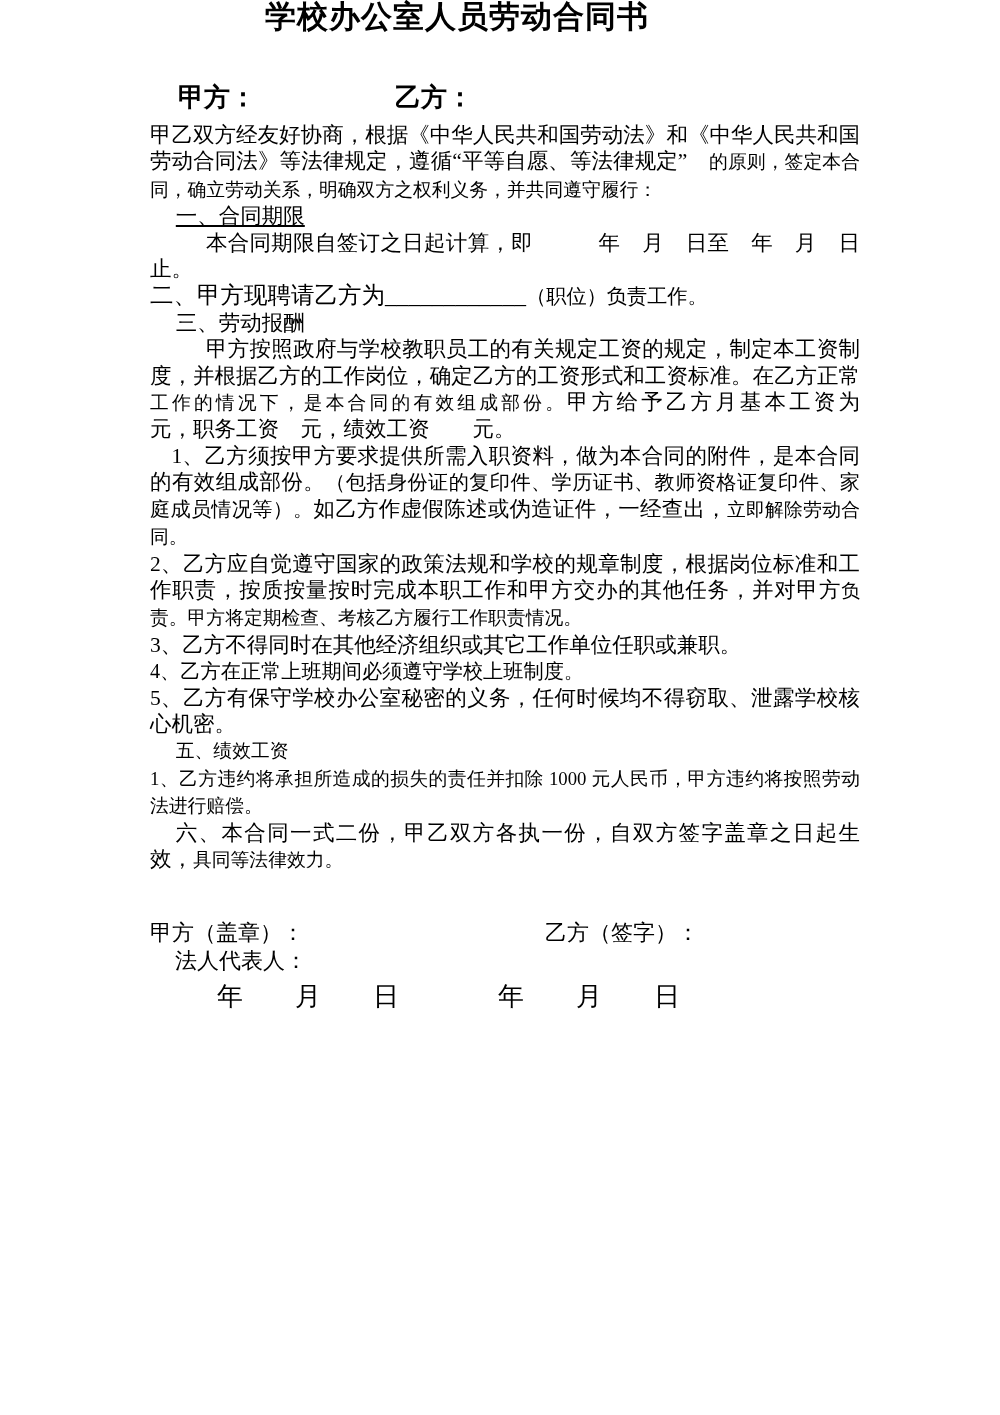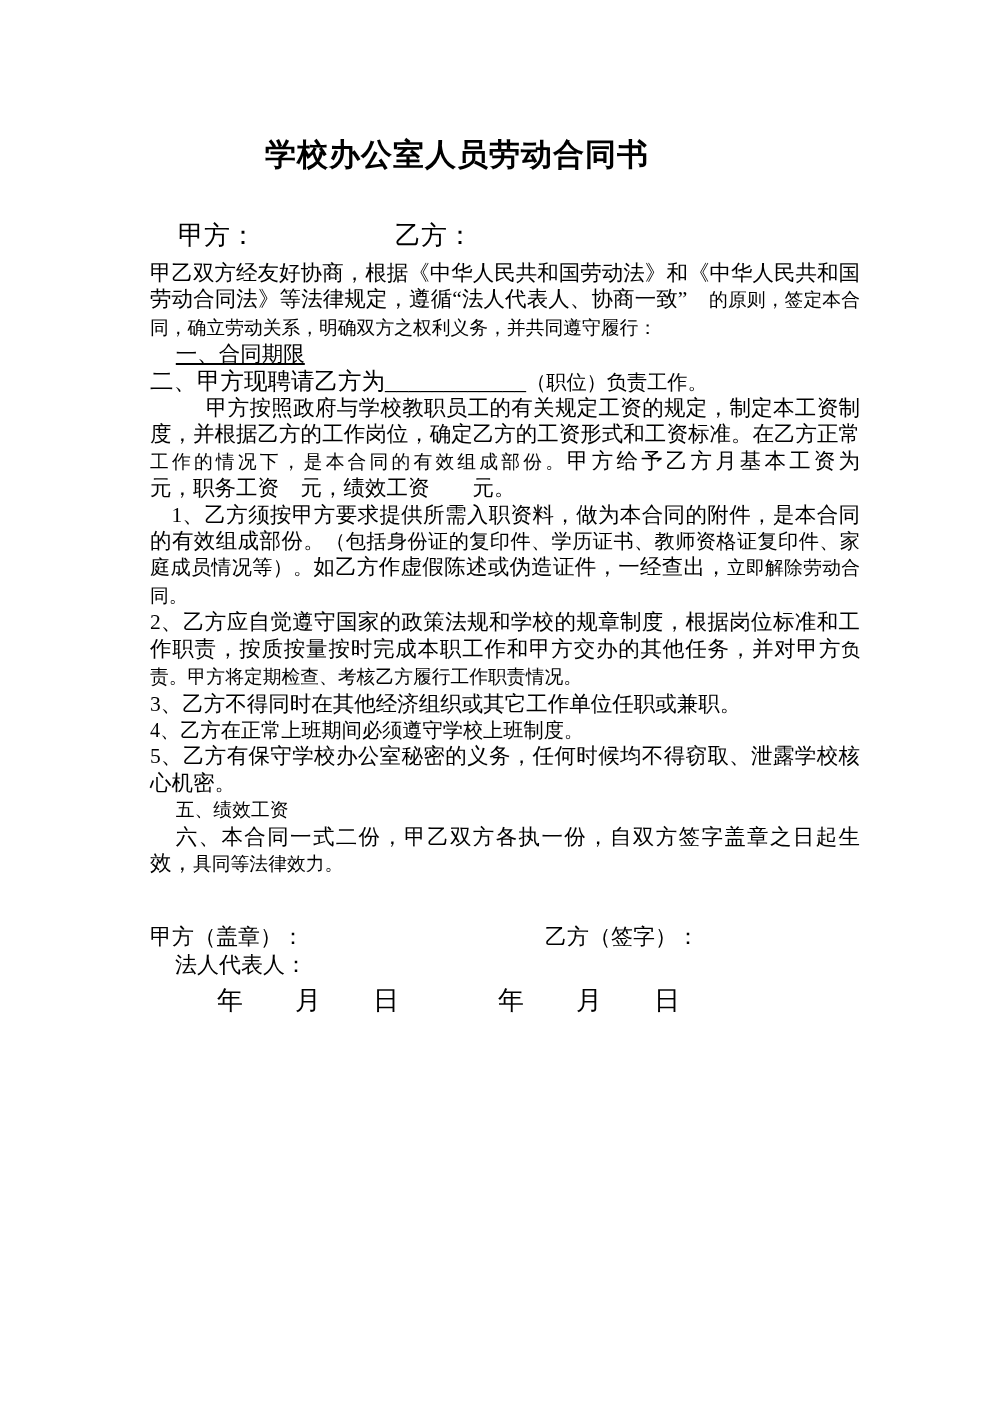--- a/index.html
+++ b/index.html
@@ -16,39 +16,38 @@
   }
   .page {
     position: relative;
     width: 1000px;
     height: 1415px;
     background: #ffffff;
   }
   .content {
     margin-left: 150px;
     width: 710px;
-    padding-top: 138px;
   }
   .doc-title {
     font-family: "Liberation Sans", sans-serif;
     font-weight: bold;
     font-size: 31px;
     line-height: 34px;
     text-align: center;
     position: relative;
     left: -48px;
     margin: 0;
     letter-spacing: 1px;
   }
   .party-line {
     position: relative;
     margin-top: 48px;
     height: 30px;
     font-family: "Liberation Sans", sans-serif;
-    font-weight: normal;
+    font-weight: bold;
     font-size: 26px;
     line-height: 30px;
   }
   .party-a { margin-left: 28px; }
   .party-b { position: absolute; left: 245px; top: 0; }
   .body-text { margin-top: 10px; }
   .para {
     margin: 0;
     text-align: justify;
     font-size: 21.5px;
@@ -89,30 +88,33 @@
   <div class="content">
 
     <h1 class="doc-title">学校办公室人员劳动合同书</h1>
 
     <div class="party-line">
       <span class="party-a">甲方：</span>
       <span class="party-b">乙方：</span>
     </div>
 
     <div class="body-text">
-        <p class="para"><span>甲乙双方经友好协商，根据《中华人民共和国劳动法》和《中华人民共和国劳动合同法》等法律规定，遵循“法人代表人、协商一致”　</span><span class="sm">的原则，签定本合同，确立劳动关系，明确双方之权利义务，并共同遵守履行：</span></p>
+        <p class="para"><span>甲乙双方经友好协商，根据《中华人民共和国劳动法》和《中华人民共和国劳动合同法》等法律规定，遵循“平等自愿、等法律规定”　</span><span class="sm">的原则，签定本合同，确立劳动关系，明确双方之权利义务，并共同遵守履行：</span></p>
         <p class="para" style="text-indent: 1.2em; text-decoration: underline;"><span>一、合同期限</span></p>
+        <p class="para" style="text-indent: 2.6em;"><span>本合同期限自签订之日起计算，即　　　年　月　日至　年　月　日止。</span></p>
         <p class="para"><span class="lg">二、甲方现聘请乙方为____________</span><span class="md">（职位）负责工作。</span></p>
+        <p class="para" style="text-indent: 1.2em;"><span>三、劳动报酬</span></p>
         <p class="para" style="text-indent: 2.6em;"><span>甲方按照政府与学校教职员工的有关规定工资的规定，制定本工资制度，并根据乙方的工作岗位，确定乙方的工资形式和工资标准。在乙方正常</span><span class="sm">工作的情况下，是本合同的有效组成部份。</span><span>甲方给予乙方月基本工资为　　　元，职务工资　元，绩效工资　　元。</span></p>
         <p class="para" style="text-indent: 1em;"><span>1、乙方须按甲方要求提供所需入职资料，做为本合同的附件，是本合同的有效组成部份。</span><span class="md">（包括身份证的复印件、学历证书、教师资格证复印件、家庭成员情况等）。</span><span>如乙方作虚假陈述或伪造证件，一经查出，</span><span class="sm">立即解除劳动合同。</span></p>
         <p class="para"><span>2、乙方应自觉遵守国家的政策法规和学校的规章制度，根据岗位标准和工作职责，按质按量按时完成本职工作和甲方交办的其他任务，并对甲方</span><span class="sm">负责。甲方将定期检查、考核乙方履行工作职责情况。</span></p>
         <p class="para"><span>3、乙方不得同时在其他经济组织或其它工作单位任职或兼职。</span></p>
         <p class="para"><span class="md">4、乙方在正常上班期间必须遵守学校上班制度。</span></p>
         <p class="para"><span>5、乙方有保守学校办公室秘密的义务，任何时候均不得窃取、泄露学校核心机密。</span></p>
         <p class="para" style="text-indent: 1.2em;"><span class="sm">五、绩效工资</span></p>
+        <p class="para"><span class="sm">1、乙方违约将承担所造成的损失的责任并扣除 1000 元人民币，甲方违约将按照劳动法进行赔偿。</span></p>
         <p class="para" style="text-indent: 1.2em;"><span>六、本合同一式二份，甲乙双方各执一份，自双方签字盖章之日起生效，</span><span class="sm">具同等法律效力。</span></p>
       </div>
 
     <div class="sig-row1">
       <span class="sig-a">甲方（盖章）：</span>
       <span class="sig-b">乙方（签字）：</span>
     </div>
 
     <div class="sig-row2">
       <span>法人代表人：</span>

